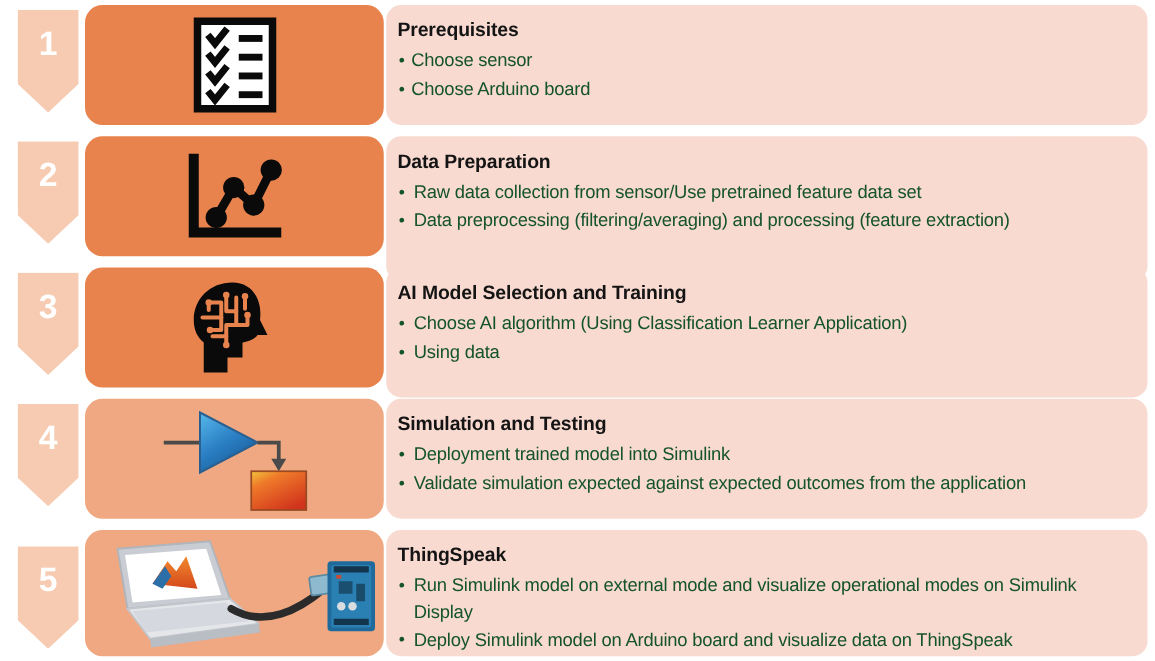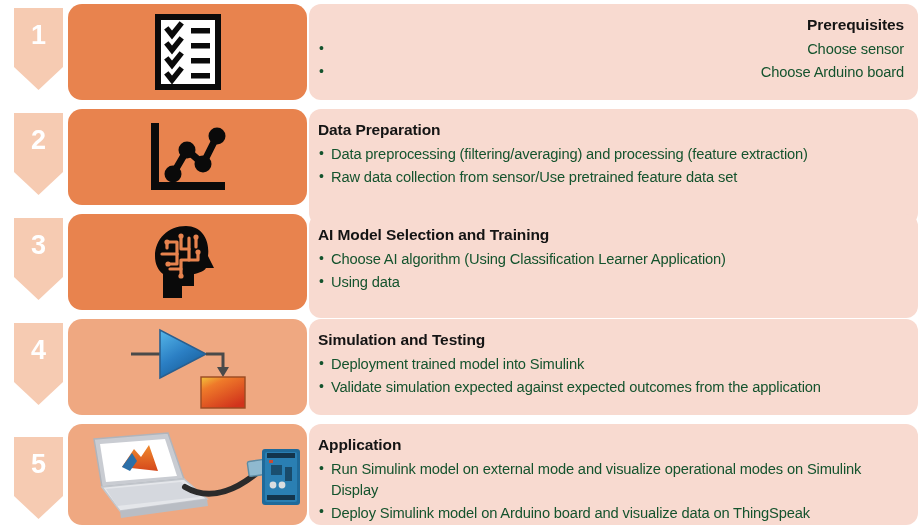--- a/index.html
+++ b/index.html
@@ -112,21 +112,21 @@
           </g>
           <g stroke="#0a0a0a" stroke-width="5.5" fill="none" stroke-linecap="square">
             <polyline points="13,16 17,21 25,11"></polyline>
             <polyline points="13,31 17,36 25,26"></polyline>
             <polyline points="13,46 17,51 25,41"></polyline>
             <polyline points="13,61 17,66 25,56"></polyline>
           </g>
         </svg>
       </span>
     </div>
-    <div class="text-panel" style="top:4px;height:96px;text-align:right;">
+    <div class="text-panel" style="top:4px;height:96px;">
       <div class="panel-title">Prerequisites</div>
       <ul class="bullet-list">
         <li class="bullet-item tight">Choose sensor</li>
         <li class="bullet-item tight">Choose Arduino board</li>
       </ul>
     </div>
   </div>
 
   <div class="row">
     <div class="chevron" style="top:113px;height:82px;">
@@ -140,22 +140,22 @@
           <circle cx="27" cy="55" r="8.5" fill="#0a0a0a"></circle>
           <circle cx="41" cy="31" r="8.5" fill="#0a0a0a"></circle>
           <circle cx="57" cy="45" r="8.5" fill="#0a0a0a"></circle>
           <circle cx="71" cy="17" r="8.5" fill="#0a0a0a"></circle>
         </svg>
       </span>
     </div>
     <div class="text-panel" style="top:109px;height:116px;">
       <div class="panel-title">Data Preparation</div>
       <ul class="bullet-list">
+        <li class="bullet-item">Raw data collection from sensor/Use pretrained feature data set</li>
         <li class="bullet-item">Data preprocessing (filtering/averaging) and processing (feature extraction)</li>
-        <li class="bullet-item">Raw data collection from sensor/Use pretrained feature data set</li>
       </ul>
     </div>
   </div>
 
   <div class="row">
     <div class="chevron" style="top:218px;height:82px;">
       <span class="chevron-num" style="margin-top:14px;">3</span>
     </div>
     <div class="icon-tile deep" style="top:214px;height:96px;">
       <span>
@@ -261,21 +261,21 @@
           <rect x="195" y="68" width="28" height="5" fill="#13354d"></rect>
           <rect x="199" y="38" width="11" height="10" fill="#1a4f70"></rect>
           <rect x="213" y="40" width="7" height="14" fill="#194b6b"></rect>
           <circle cx="201" cy="58" r="3.4" fill="#d9dde0"></circle>
           <circle cx="210" cy="58" r="3.4" fill="#d9dde0"></circle>
           <rect x="197" y="33" width="4" height="3" fill="#c94b33"></rect>
         </svg>
       </span>
     </div>
     <div class="text-panel" style="top:424px;height:101px;">
-      <div class="panel-title">Application</div>
+      <div class="panel-title">ThingSpeak</div>
       <ul class="bullet-list">
         <li class="bullet-item">Run Simulink model on external mode and visualize operational modes on Simulink Display</li>
         <li class="bullet-item">Deploy Simulink model on Arduino board and visualize data on ThingSpeak</li>
       </ul>
     </div>
   </div>
 
 </div>
 
 </body></html>

